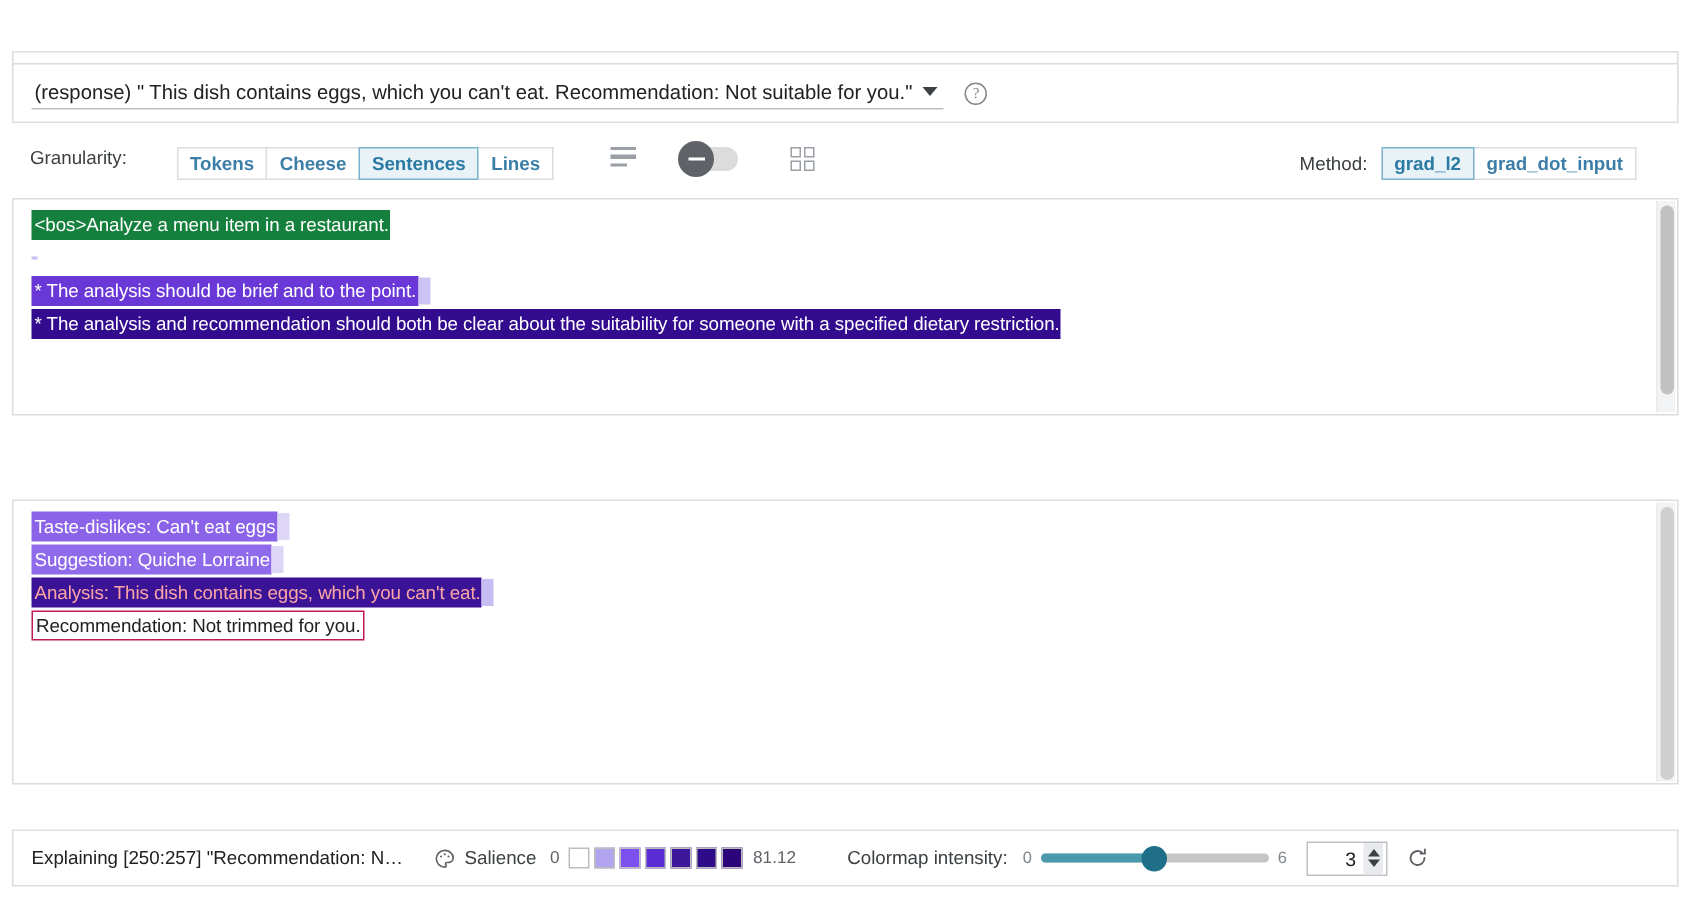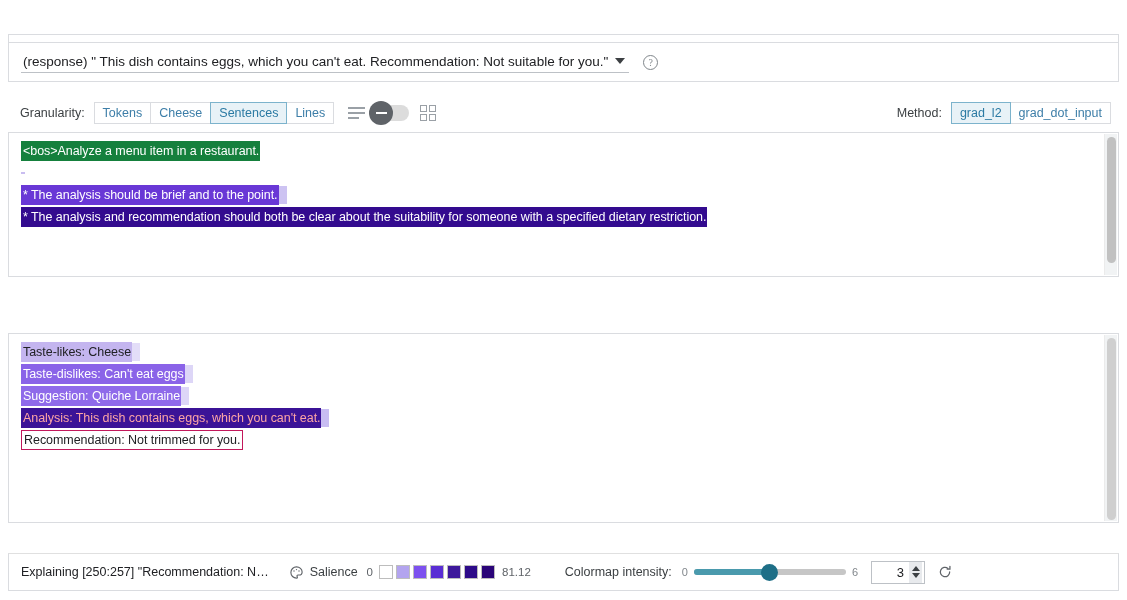--- a/index.html
+++ b/index.html
@@ -71,26 +71,27 @@
     margin-left: 14px;
     width: 15px; height: 15px;
     border: 1.3px solid #80868b; border-radius: 50%;
     color: #80868b; font-size: 10px; line-height: 13px;
     text-align: center; cursor: pointer;
     font-family: "Liberation Serif", serif;
   }
 
   
   .toolbar {
-    position: absolute; left: 8px; top: 98px; right: 4px; height: 30px;
-    display: flex; align-items: center;
+    position: absolute; left: 8px; top: 98px; right: 24px; height: 30px;
+    display: flex; align-items: flex-start;
     padding: 0 12px;
+    gap: 24px;
   }
   .tb-label { font-size: 12.5px; color: #3c4043; margin-right: 9px; }
-  .seg-group { display: inline-flex; align-items: stretch; height: 22px; }
+  .seg-group { display: inline-flex; align-items: stretch; height: 22px; font-weight: bold; }
   .seg {
     font-size: 12.5px; color: #3d7ea8;
     border: 1px solid #dadce0;
     border-right: none;
     padding: 0 8px;
     display: flex; align-items: center;
     background: #fff;
     cursor: pointer;
     white-space: nowrap;
   }
@@ -322,21 +323,20 @@
         <div class="seg-line"><span class="chip" style="background: rgb(51, 11, 143); color: rgb(255, 255, 255);">* The analysis and recommendation should both be clear about the suitability for someone with a specified dietary restriction.</span></div>
       </div>
     <div class="vscroll">
         <div class="thumb"></div>
       </div>
   </div>
 
 
   <div class="text-panel" id="panel-bottom">
     <div class="panel-inner" id="bottom-lines">
-        <div class="seg-line"><span class="chip" style="background: rgb(196, 181, 239); color: rgb(32, 33, 36);">Taste-likes: Cheese</span><span class="sp" style="background: rgb(227, 221, 248);"></span></div>
         <div class="seg-line"><span class="chip" style="background: rgb(138, 99, 232); color: rgb(255, 255, 255);">Taste-dislikes: Can't eat eggs</span><span class="sp" style="background: rgb(221, 214, 247);"></span></div>
         <div class="seg-line"><span class="chip" style="background: rgb(143, 106, 234); color: rgb(255, 255, 255);">Suggestion: Quiche Lorraine</span><span class="sp" style="background: rgb(221, 214, 247);"></span></div>
         <div class="seg-line"><span class="chip" style="background: rgb(59, 19, 151); color: #fca5a5;">Analysis: This dish contains eggs, which you can't eat.</span><span class="sp" style="background: rgb(200, 189, 242);"></span></div>
         <div class="seg-line"><span class="chip sel" style="background: rgb(255, 255, 255); color: rgb(32, 33, 36);">Recommendation: Not trimmed for you.</span></div>
       </div>
     <div class="vscroll">
         <div class="thumb"></div>
       </div>
   </div>
 

